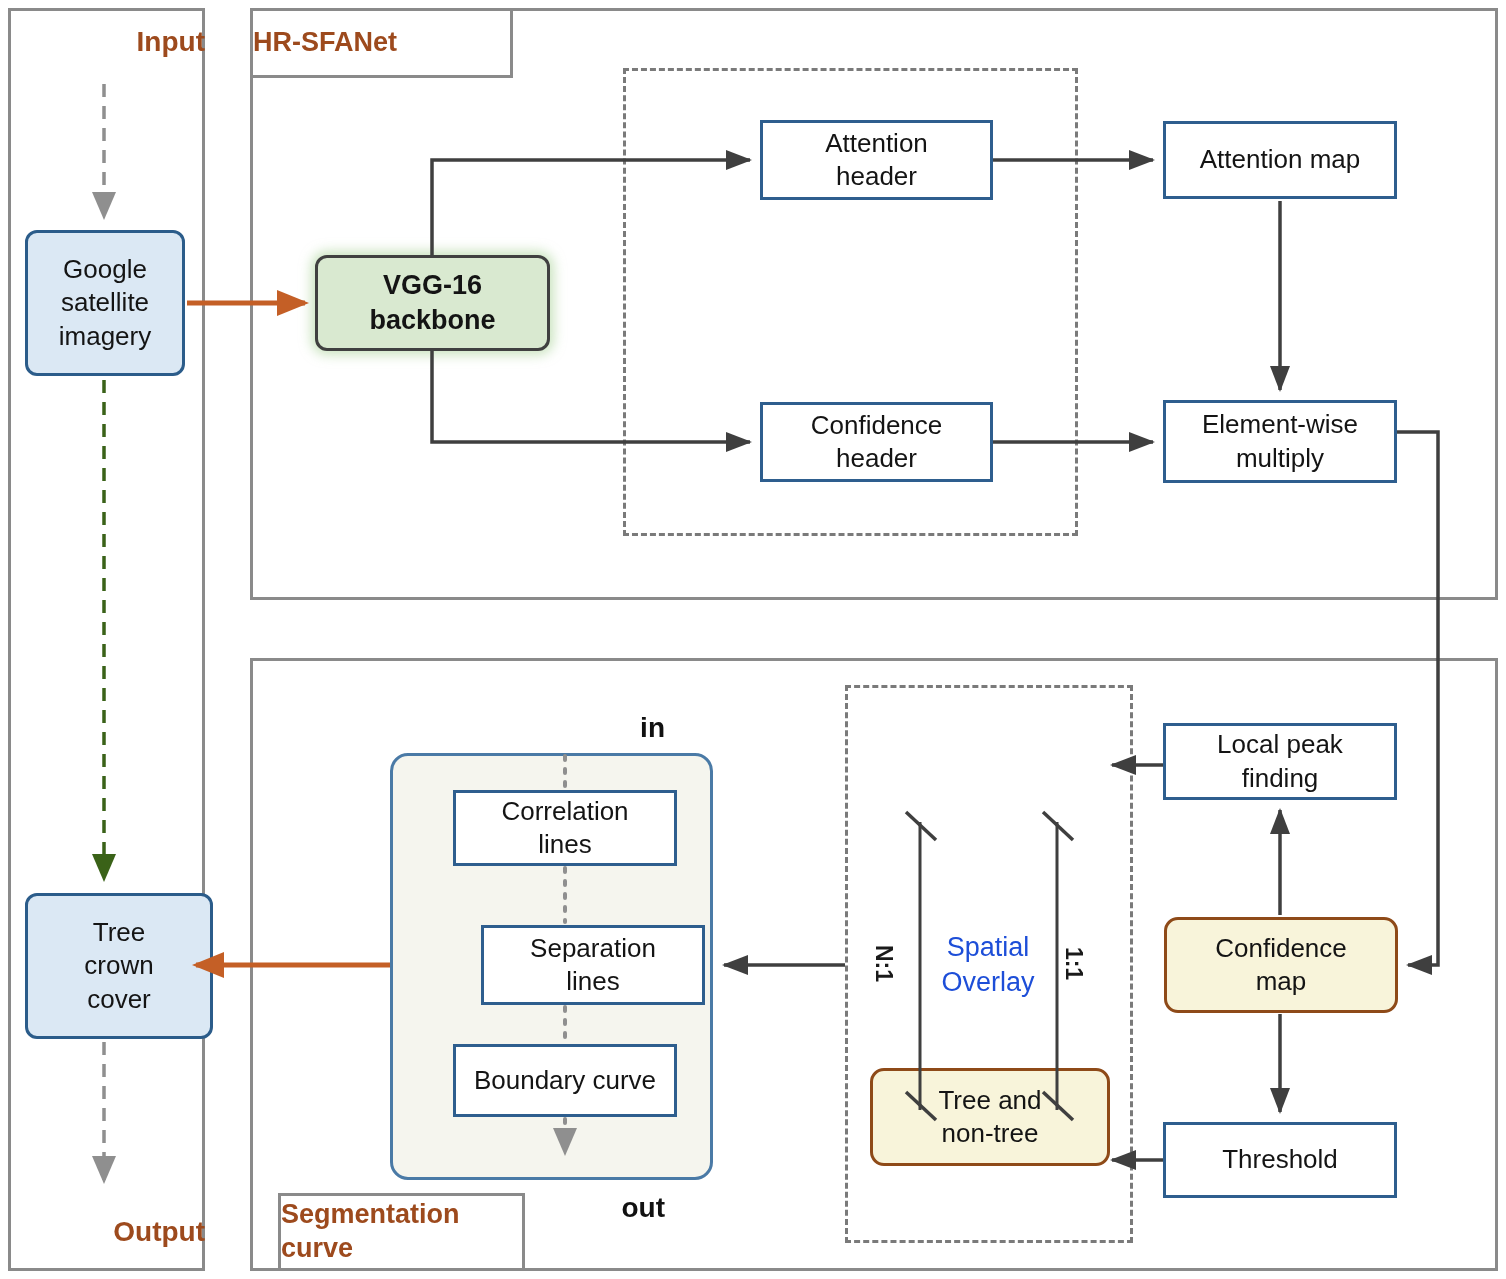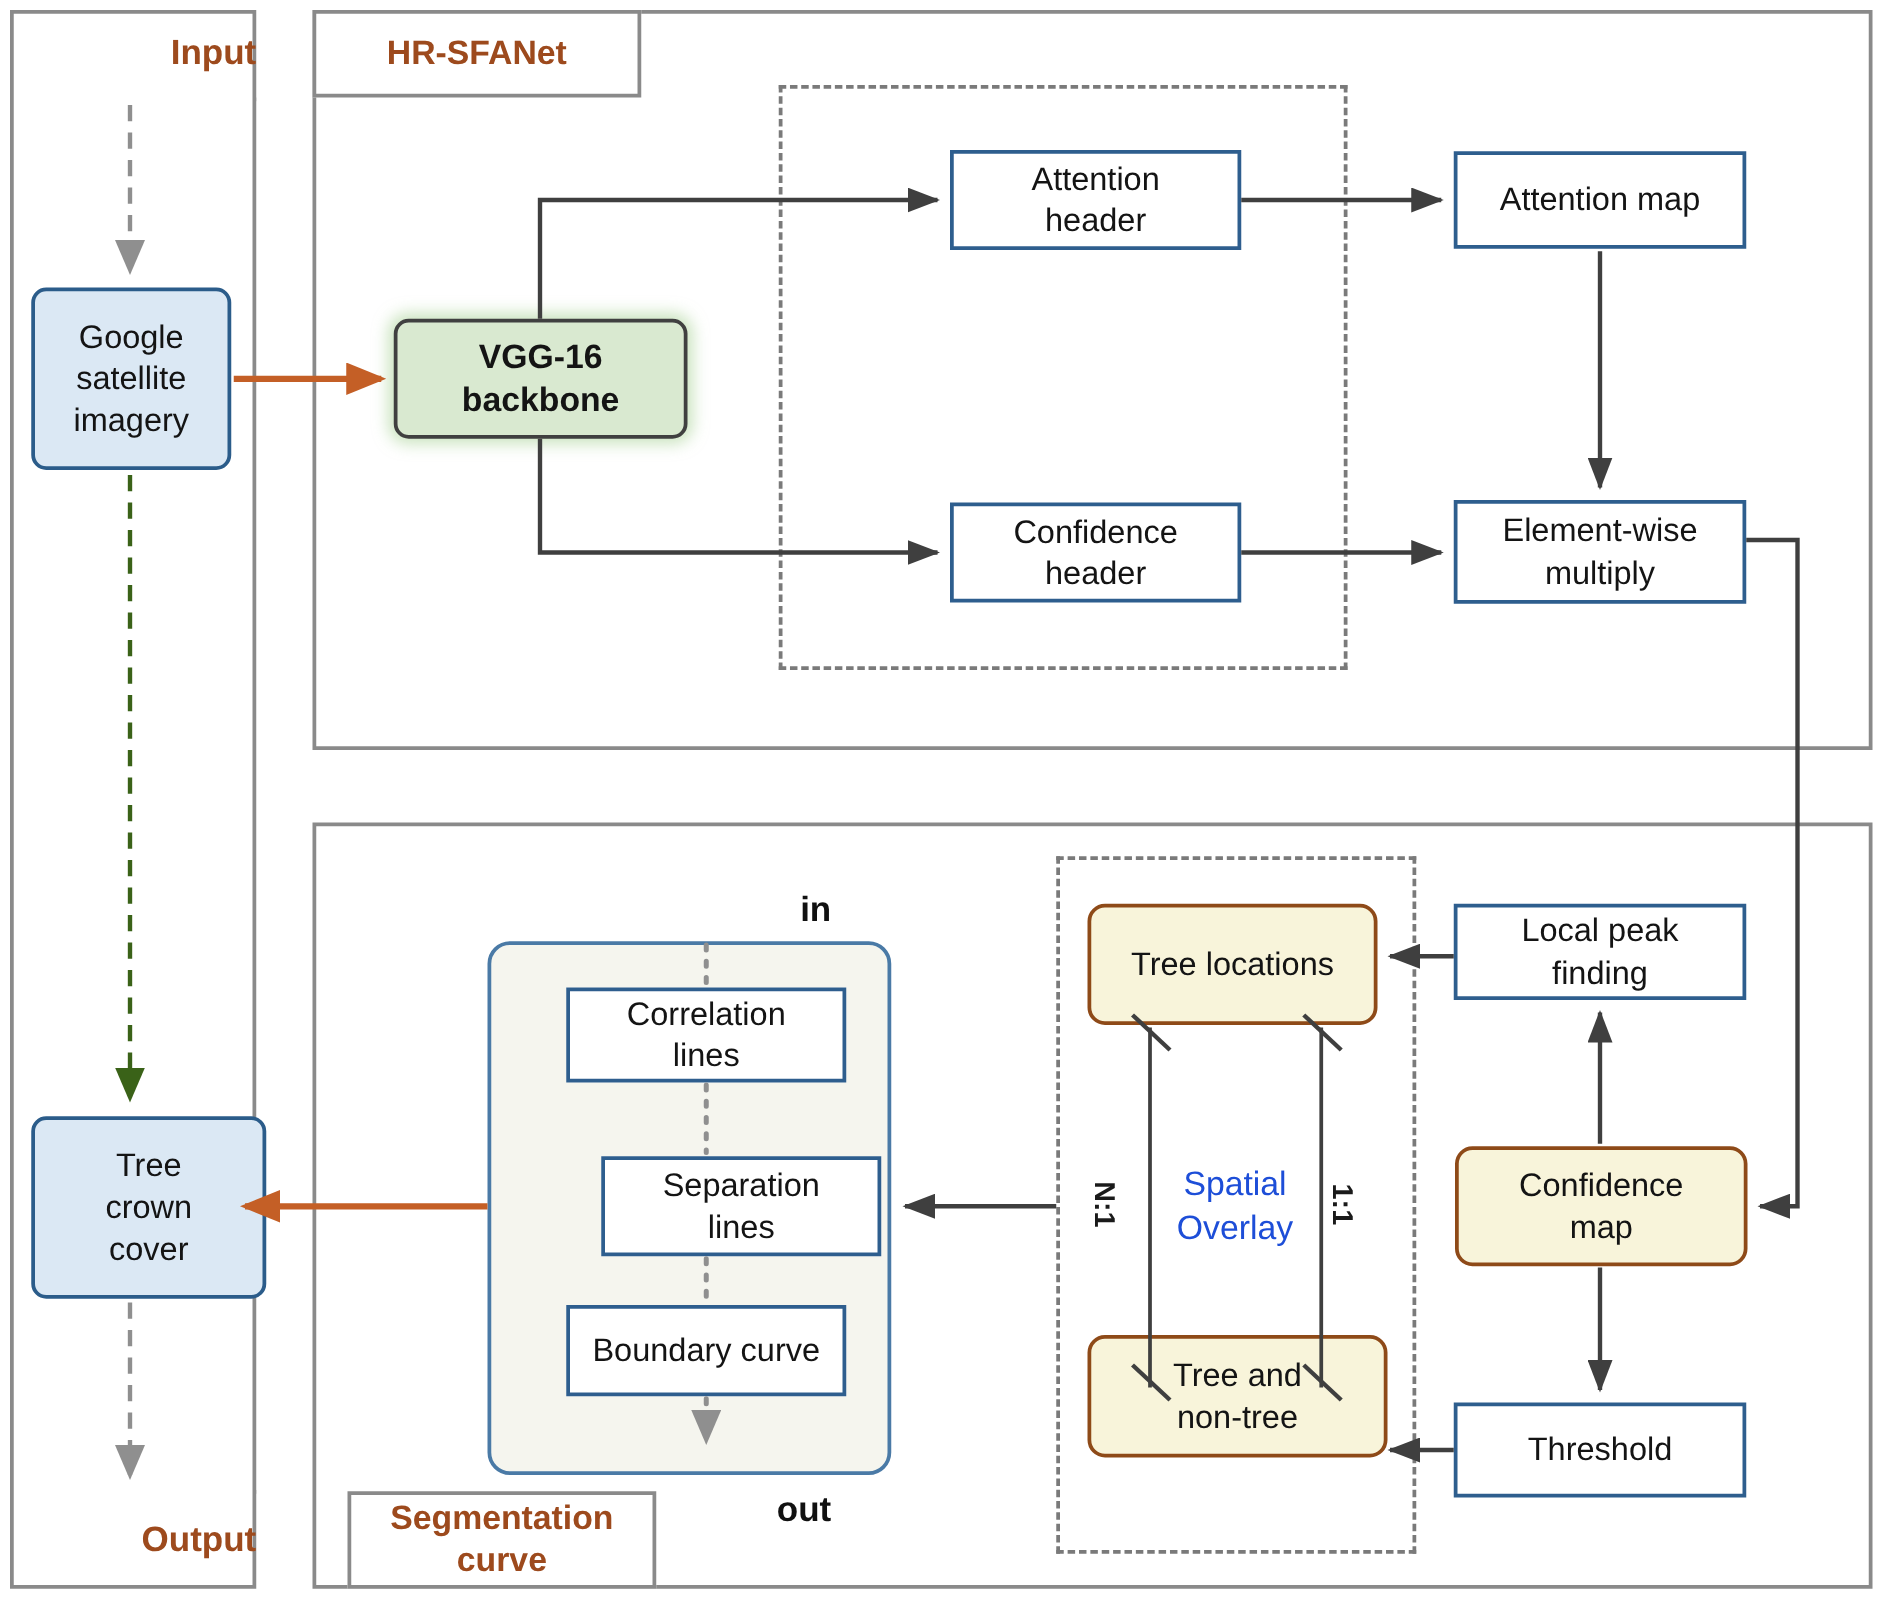--- a/index.html
+++ b/index.html
@@ -4,21 +4,21 @@
 <style>
   html,body{margin:0;padding:0;background:#ffffff;}
   .stage{
     position:relative;width:1506px;height:1279px;background:#ffffff;
     font-family:"Liberation Sans", sans-serif;color:#141414;overflow:hidden;
   }
   
   .panel{position:absolute;border:3px solid #8a8a8a;background:#ffffff;box-sizing:border-box;}
   .titlebox{
     position:absolute;border:3px solid #8a8a8a;background:#ffffff;box-sizing:border-box;
-    display:flex;align-items:center;justify-content:center;flex-direction:column;
+    display:flex;align-items:flex-start;justify-content:center;flex-direction:column;
     font-weight:bold;font-size:27px;color:#9d4a1d;line-height:1.25;
   }
   .hdivider{position:absolute;height:3px;background:#8a8a8a;}
   
   .node{
     position:absolute;box-sizing:border-box;display:flex;flex-direction:column;
     align-items:center;justify-content:center;text-align:center;
     font-size:26px;line-height:1.28;background:#ffffff;
   }
   .box-blue{border:3px solid #2e5e8e;}
@@ -116,23 +116,20 @@
   <div class="node box-blue" style="left:453px;top:1044px;width:224px;height:73px;">
     <div>Boundary curve</div>
   </div>
 
   <div class="dashed-box" style="left:845px;top:685px;width:288px;height:558px;"></div>
   <div class="overlay-label" style="left:888px;top:930px;width:200px;">
     <div>Spatial</div>
     <div>Overlay</div>
   </div>
 
-  <div class="node box-cream" style="left:870px;top:723px;width:232px;height:97px;">
-    <div>Tree locations</div>
-  </div>
   <div class="node box-cream" style="left:870px;top:1068px;width:240px;height:98px;">
     <div>Tree and</div>
     <div>non-tree</div>
   </div>
 
   <div class="card-label" style="left:865px;top:950px;">N:1</div>
   <div class="card-label" style="left:1057px;top:950px;">1:1</div>
 
   <div class="node box-blue" style="left:1163px;top:723px;width:234px;height:77px;">
     <div>Local peak</div>

